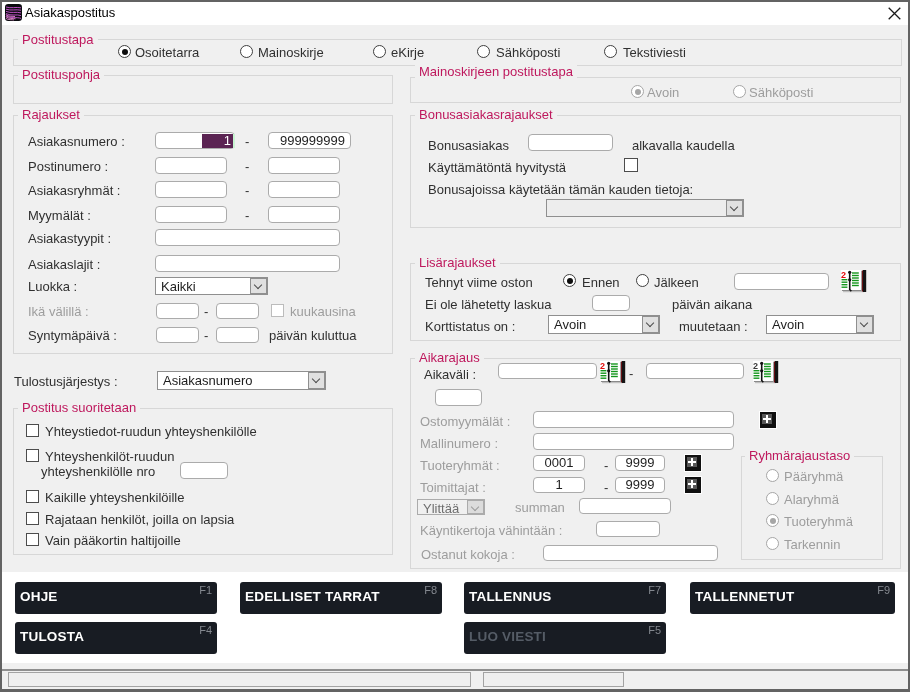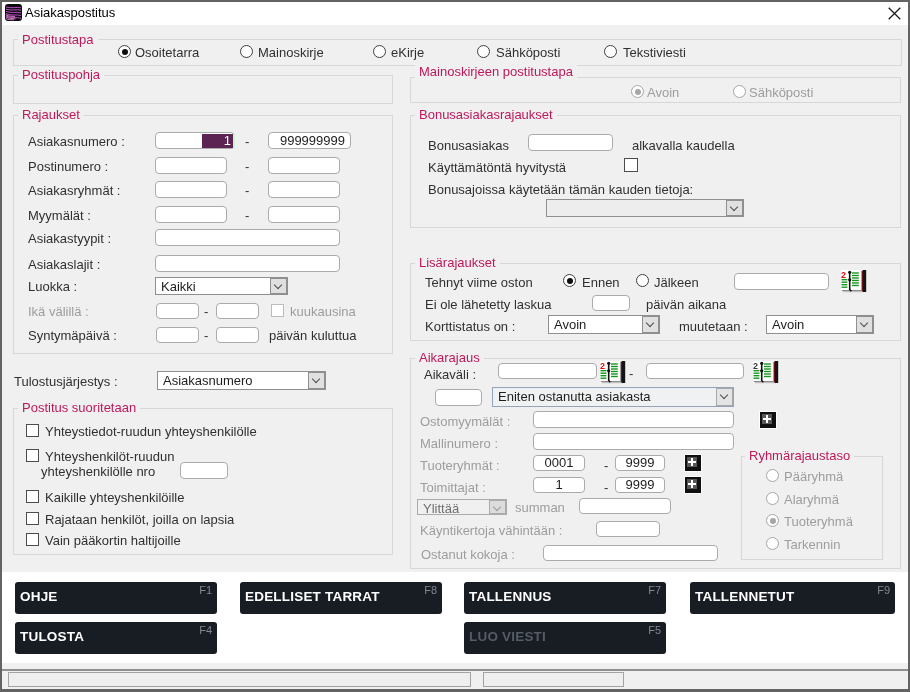--- a/index.html
+++ b/index.html
@@ -130,21 +130,21 @@
   <div class="dash" style="left:245px;top:208px">-</div>
   <div class="inp" style="left:268px;top:206px;width:72px;height:17px"></div>
 
   <div class="lb" style="left:28px;top:231px">Asiakastyypit :</div>
   <div class="inp" style="left:155px;top:229px;width:185px;height:17px"></div>
 
   <div class="lb" style="left:28px;top:257px">Asiakaslajit :</div>
   <div class="inp" style="left:155px;top:255px;width:185px;height:17px"></div>
 
   <div class="lb" style="left:28px;top:279px">Luokka :</div>
-  <div class="cmb" style="left:155px;top:277px;width:133px;height:18px">
+  <div class="cmb" style="left:155px;top:277px;width:113px;height:18px">
       <span class="tx">Kaikki</span>
       <span class="ar"></span>
     </div>
 
   <div class="lb gy" style="left:28px;top:304px">Ikä välillä :</div>
   <div class="inp" style="left:156px;top:303px;width:43px;height:16px"></div>
   <div class="dash" style="left:204px;top:304px">-</div>
   <div class="inp" style="left:216px;top:303px;width:43px;height:16px"></div>
   <span class="ck dis" style="left:271px;top:304px"></span>
   <div class="lb gy" style="left:290px;top:304px">kuukausina</div>
@@ -189,21 +189,21 @@
     <div class="lb" style="left:582px;top:275px">Ennen</div>
   <span class="rad" style="left:636px;top:274px"></span>
     <div class="lb" style="left:654px;top:275px">Jälkeen</div>
   <div class="inp" style="left:734px;top:273px;width:95px;height:17px"></div>
   <svg class="abs" style="left:841px;top:270px" width="28" height="23" viewBox="0 0 28 23">
       <use href="#bookicon"></use>
       <text x="0" y="7.5" font-size="9" font-weight="bold" fill="#e30b0b" font-family="Liberation Sans">2</text>
     </svg>
   <div class="lb" style="left:425px;top:297px">Ei ole lähetetty laskua</div>
   <div class="inp" style="left:592px;top:295px;width:38px;height:16px"></div>
-  <div class="lb" style="left:646px;top:297px">päivän aikana</div>
+  <div class="lb" style="left:672px;top:297px">päivän aikana</div>
   <div class="lb" style="left:425px;top:319px">Korttistatus on :</div>
   <div class="cmb" style="left:548px;top:315px;width:112px;height:19px">
       <span class="tx">Avoin</span>
       <span class="ar"></span>
     </div>
   <div class="lb" style="left:679px;top:319px">muutetaan :</div>
   <div class="cmb" style="left:766px;top:315px;width:108px;height:19px">
       <span class="tx">Avoin</span>
       <span class="ar"></span>
     </div>
@@ -215,45 +215,41 @@
       <text x="0" y="7.5" font-size="9" font-weight="bold" fill="#e30b0b" font-family="Liberation Sans">2</text>
     </svg>
   <div class="dash" style="left:629px;top:366px">-</div>
   <div class="inp" style="left:646px;top:363px;width:98px;height:16px"></div>
   <svg class="abs" style="left:753px;top:361px" width="28" height="23" viewBox="0 0 28 23">
       <use href="#bookicon"></use>
       <text x="0" y="7.5" font-size="9" font-weight="bold" fill="#3a3a3a" font-family="Liberation Sans">2</text>
     </svg>
 
   <div class="inp" style="left:435px;top:389px;width:47px;height:17px"></div>
-  <div class="cmb" style="left:492px;top:387px;width:242px;height:20px;background:#f0f1f2;border-color:#93a5ba">
-      <span class="tx">Eniten ostanutta asiakasta</span>
-      <span class="ar" style="background:#e4e4e4;border-color:#a8a8a8"></span>
-    </div>
 
   <div class="lb gy" style="left:420px;top:414px">Ostomyymälät :</div>
   <div class="inp" style="left:533px;top:411px;width:201px;height:17px"></div>
   <div class="plus" style="left:760px;top:412px"></div>
 
   <div class="lb gy" style="left:420px;top:436px">Mallinumero :</div>
   <div class="inp" style="left:533px;top:433px;width:201px;height:17px"></div>
 
   <div class="lb gy" style="left:420px;top:458px">Tuoteryhmät :</div>
   <div class="inp" style="left:533px;top:455px;width:52px;height:16px;text-align:center;line-height:14px">0001</div>
   <div class="dash" style="left:604px;top:458px">-</div>
   <div class="inp" style="left:615px;top:455px;width:50px;height:16px;text-align:center;line-height:14px">9999</div>
   <div class="plus" style="left:685px;top:455px"></div>
 
   <div class="lb gy" style="left:420px;top:480px">Toimittajat :</div>
   <div class="inp" style="left:533px;top:477px;width:52px;height:16px;text-align:center;line-height:14px">1</div>
   <div class="dash" style="left:604px;top:480px">-</div>
   <div class="inp" style="left:615px;top:477px;width:50px;height:16px;text-align:center;line-height:14px">9999</div>
   <div class="plus" style="left:685px;top:477px"></div>
 
-  <div class="cmb dis" style="left:417px;top:499px;width:90px;height:16px">
+  <div class="cmb dis" style="left:417px;top:499px;width:68px;height:16px">
       <span class="tx" style="color:#6e6e6e">Ylittää</span>
       <span class="ar"></span>
     </div>
   <div class="lb gy" style="left:515px;top:500px">summan</div>
   <div class="inp" style="left:579px;top:498px;width:92px;height:16px"></div>
 
   <div class="lb gy" style="left:420px;top:523px">Käyntikertoja vähintään :</div>
   <div class="inp" style="left:596px;top:521px;width:64px;height:16px"></div>
 
   <div class="lb gy" style="left:421px;top:547px">Ostanut kokoja :</div>

